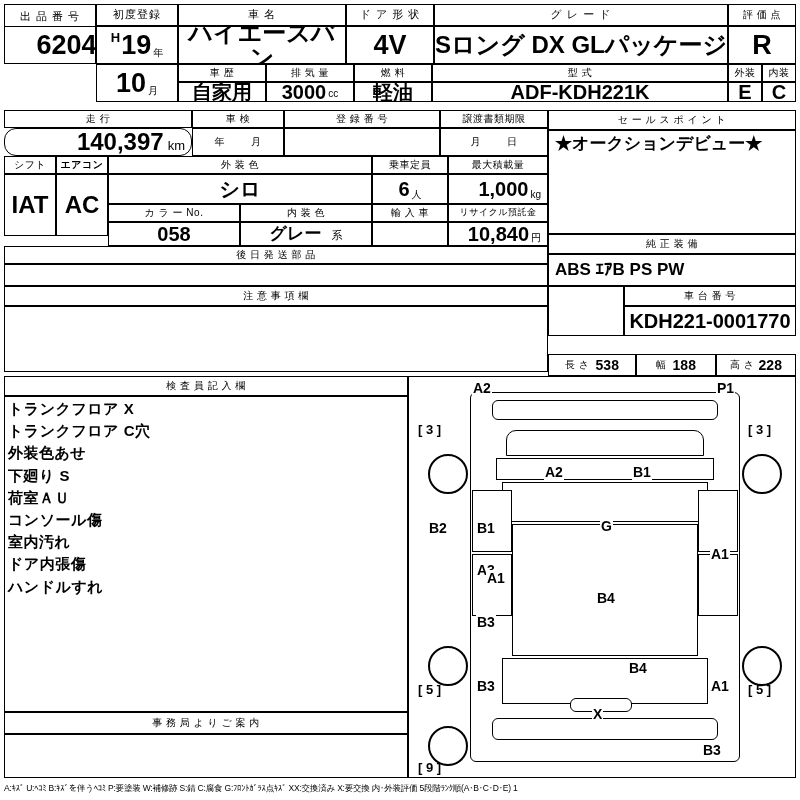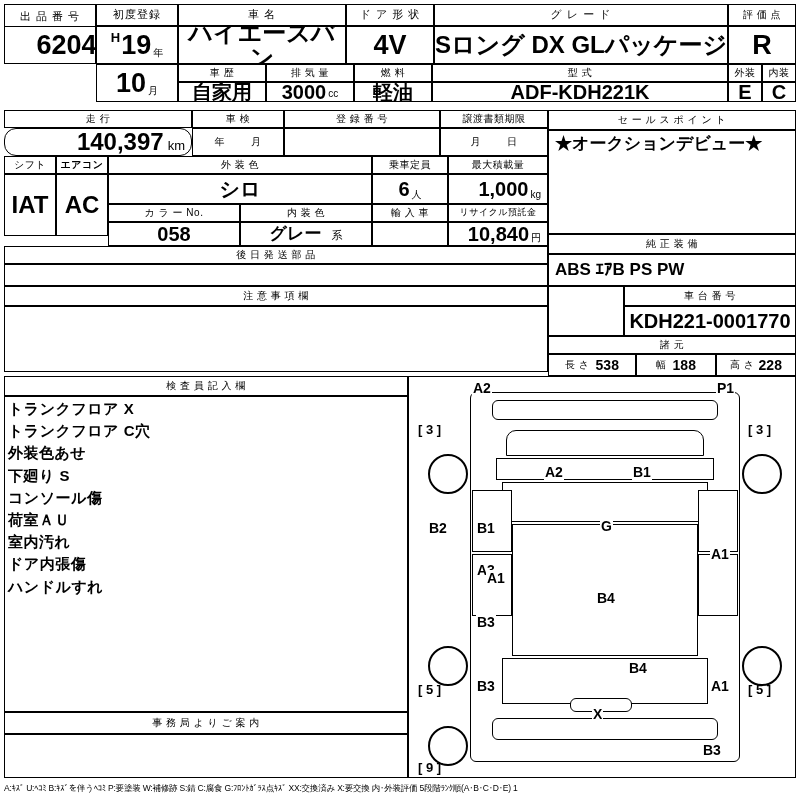--- a/index.html
+++ b/index.html
@@ -307,23 +307,20 @@
   </div>
 
   <div class="c" style="left:548px; top:286px; width:76px; height:50px;"></div>
   <div class="c" style="left:624px; top:286px; width:172px; height:20px;">
     <span class="lbl-sm">車 台 番 号</span>
   </div>
   <div class="c" style="left:624px; top:306px; width:172px; height:30px;">
     <span class="val">KDH221-0001770</span>
   </div>
 
-  <div class="c" style="left:548px; top:336px; width:248px; height:18px;">
-    <span class="lbl-sm">諸 元</span>
-  </div>
   <div class="c" style="left:548px; top:354px; width:88px; height:22px;">
     <span class="lbl-sm" style="margin-right:6px;">長 さ</span>
     <span class="val-sm">538</span>
   </div>
   <div class="c" style="left:636px; top:354px; width:80px; height:22px;">
     <span class="lbl-sm" style="margin-right:6px;">幅</span>
     <span class="val-sm">188</span>
   </div>
   <div class="c" style="left:716px; top:354px; width:80px; height:22px;">
     <span class="lbl-sm" style="margin-right:4px;">高 さ</span>
@@ -333,22 +330,22 @@
   <div class="c" style="left:4px; top:376px; width:404px; height:20px;">
     <span class="lbl-sm">検 査 員 記 入 欄</span>
   </div>
   <div class="c" style="left:4px; top:396px; width:404px; height:316px;"></div>
 
   <div class="notes">
     <div>トランクフロア X</div>
     <div>トランクフロア C穴</div>
     <div>外装色あせ</div>
     <div>下廻り S</div>
+    <div>荷室ＡＵ</div>
     <div>コンソール傷</div>
-    <div>荷室ＡＵ</div>
     <div>室内汚れ</div>
     <div>ドア内張傷</div>
     <div>ハンドルすれ</div>
   </div>
 
   <div class="c" style="left:4px; top:712px; width:404px; height:22px;">
     <span class="lbl-sm">事 務 局 よ り ご 案 内</span>
   </div>
   <div class="c" style="left:4px; top:734px; width:404px; height:44px;"></div>
 

